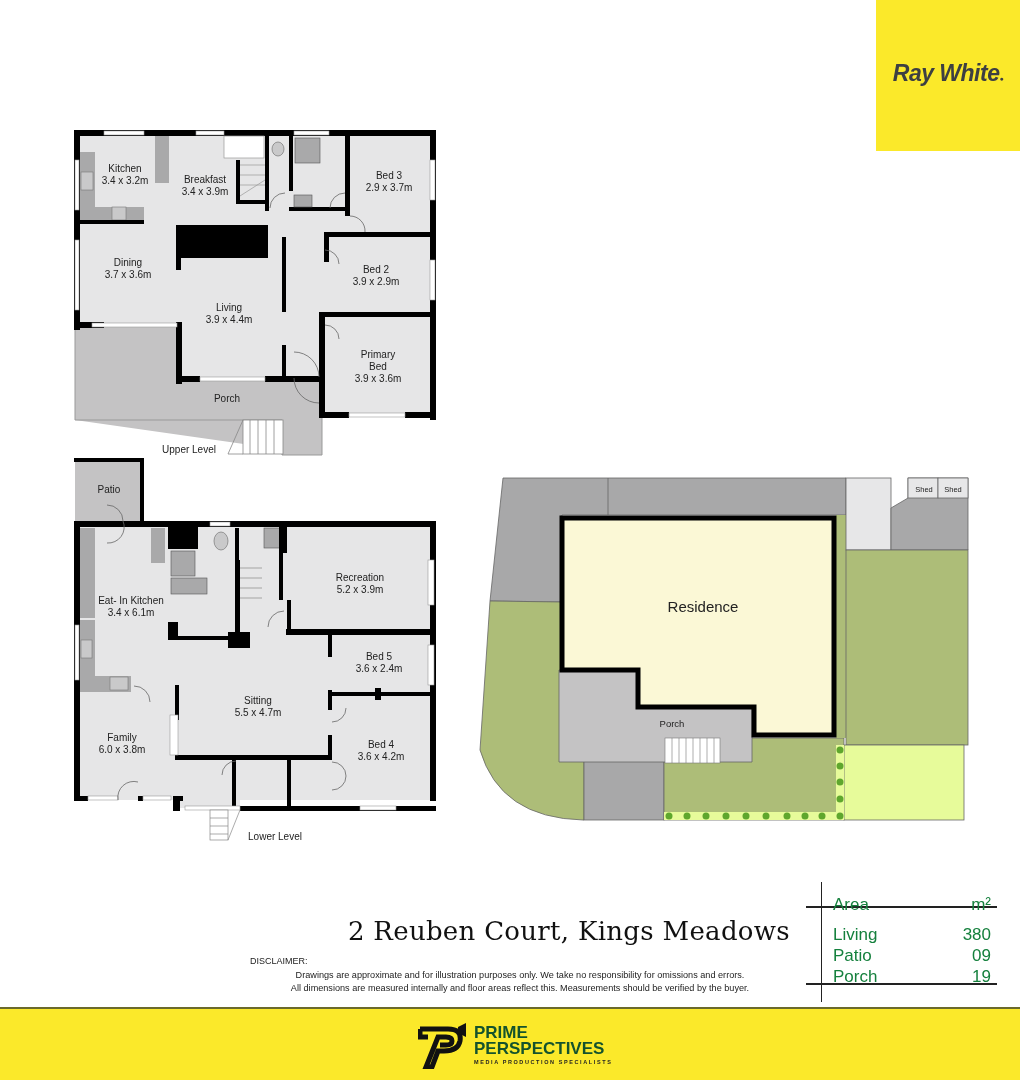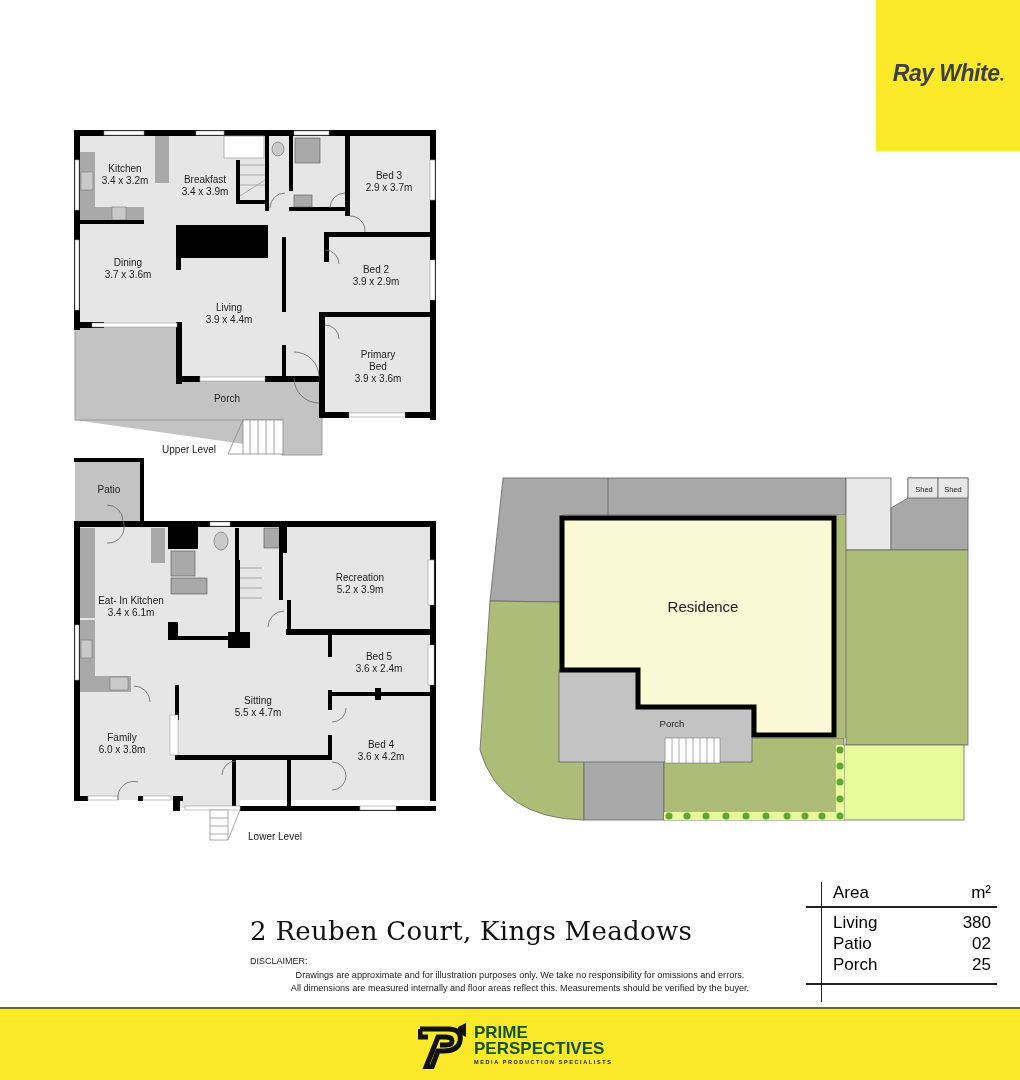--- a/index.html
+++ b/index.html
@@ -4,30 +4,30 @@
 <style>
   html, body { margin:0; padding:0; }
   body { width:1020px; height:1080px; background:#ffffff; position:relative; overflow:hidden;
          font-family:"Liberation Sans", sans-serif; }
   .abs { position:absolute; }
   #plans { position:absolute; left:0; top:0; width:1020px; height:1080px; }
   .rw-box { left:876px; top:0; width:144px; height:151px; background:#fbe92a; }
   .rw-logo { position:absolute; left:0; right:0; top:60px; text-align:center; font-weight:bold;
              font-style:italic; font-size:23px; color:#3d3f42; letter-spacing:-0.5px; }
   .rw-dot { font-size:7px; font-style:normal; vertical-align:baseline; }
-  .title { left:250px; top:916px; width:540px; text-align:left; font-family:"DejaVu Serif", serif;
+  .title { left:250px; top:916px; width:540px; text-align:right; font-family:"DejaVu Serif", serif;
            font-size:26px; color:#111; letter-spacing:0.3px; }
   .disc-h { left:250px; top:956px; width:540px; text-align:left; font-size:9px; color:#222; }
   .disc { left:240px; top:969px; width:560px; text-align:center; font-size:9.5px; line-height:12.5px; color:#222;
           font-family:"Liberation Sans Narrow","Liberation Sans", sans-serif; transform:scaleX(0.96); }
   .area-vline { left:821px; top:882px; width:1px; height:120px; background:#222; }
   .area-hline1 { left:806px; top:906px; width:191px; height:1.5px; background:#222; }
   .area-hline2 { left:806px; top:983px; width:191px; height:1.5px; background:#222; }
   .area-row { position:absolute; left:833px; width:158px; display:flex; justify-content:space-between;
-              font-size:17px; color:#000000; }
+              font-size:17px; color:#15803d;margin-top:12px; }
   .footer { left:0; top:1007px; width:1020px; height:73px; background:#fbe92a; border-top:2px solid #6b6a2a; }
   .pp-logo { position:absolute; left:418px; top:14px; width:200px; height:48px; }
   .pp-name { position:absolute; left:56px; top:2px; font-weight:bold; font-size:17px; line-height:16px; color:#14532d; }
   .pp-tag { position:absolute; left:56px; top:36px; font-size:5.5px; letter-spacing:1.6px; font-weight:bold; color:#222; white-space:nowrap; }
   svg text { font-family:"Liberation Sans", sans-serif; fill:#222; }
 </style>
 </head>
 <body>
 
 <svg id="plans" viewBox="0 0 1020 1080" xmlns="http://www.w3.org/2000/svg">
@@ -295,25 +295,25 @@
 <div class="area-row" style="top:883px;">
   <span>Area</span>
     <span>m²</span>
 </div>
 <div class="area-row" style="top:913px;">
   <span>Living</span>
     <span>380</span>
 </div>
 <div class="area-row" style="top:934px;">
   <span>Patio</span>
-    <span>02</span>
+    <span>09</span>
 </div>
 <div class="area-row" style="top:955px;">
   <span>Porch</span>
-    <span>25</span>
+    <span>19</span>
 </div>
 
 <div class="abs footer">
   <div class="pp-logo">
     <svg width="50" height="46" viewBox="0 0 50 46">
       <path d="M2 6 L30 6 Q44 6 42 18 Q40 28 26 28 L20 28 L14 44 L8 44 L20 14 L28 14 Q34 14 34 18 Q34 22 28 22 L22 22" fill="none" stroke="#111" stroke-width="5"></path>
       <path d="M2 6 L2 14 L10 14" fill="none" stroke="#111" stroke-width="5"></path>
       <path d="M40 4 L48 0 L48 14 L40 10 Z" fill="#111"></path>
     </svg>
     <div class="pp-name">

